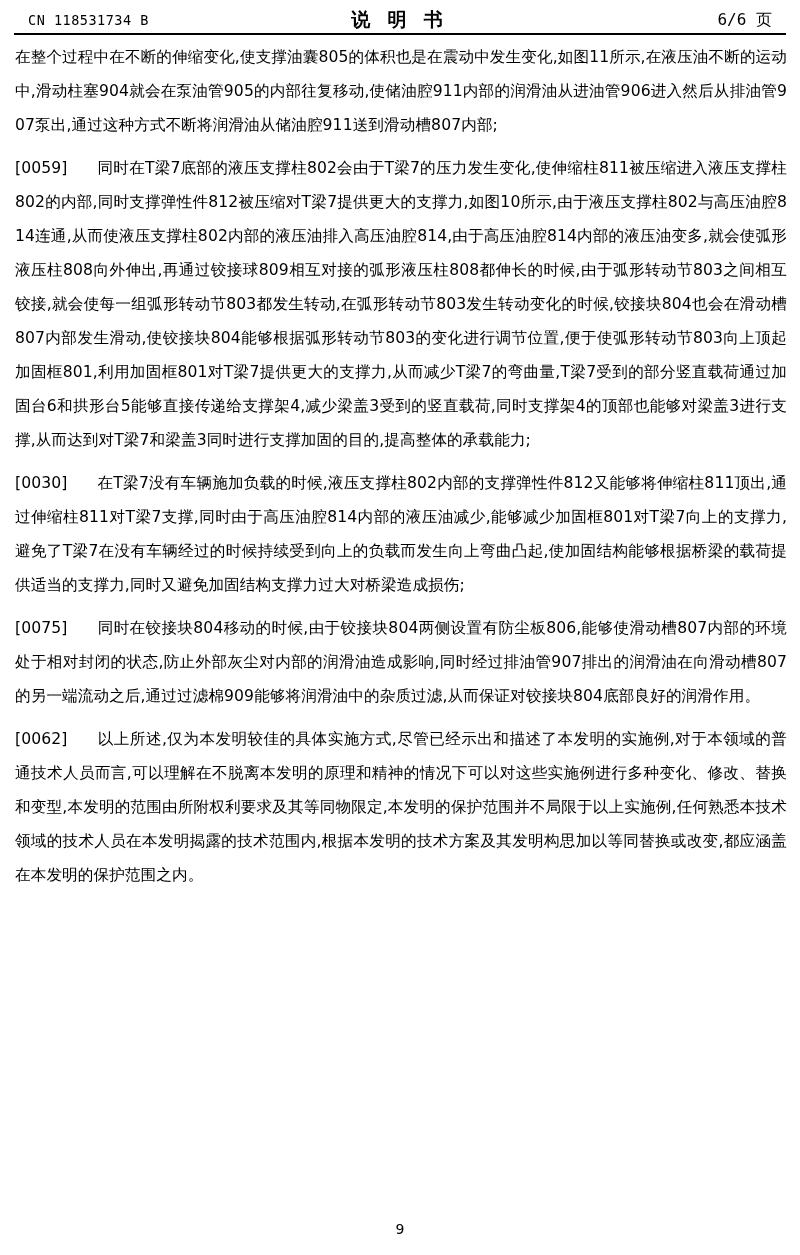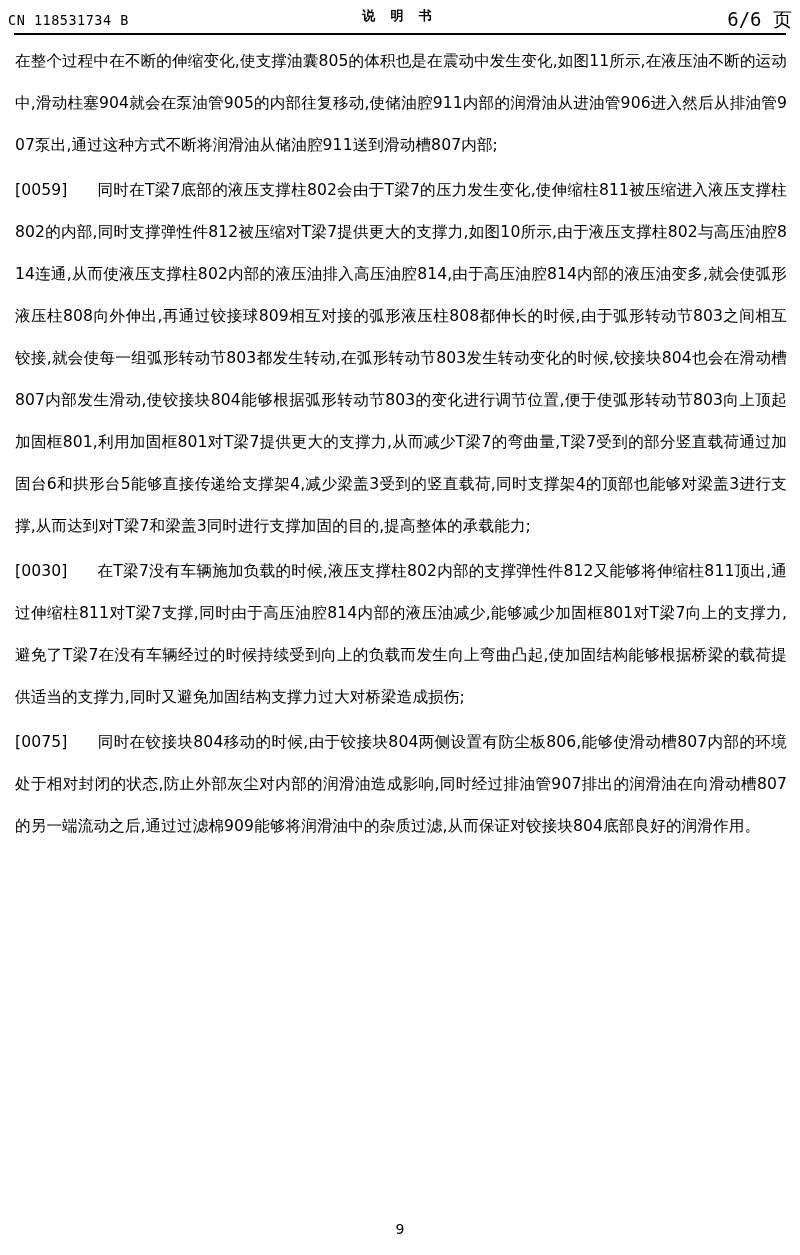--- a/index.html
+++ b/index.html
@@ -24,43 +24,43 @@
   }
   .header {
     position: absolute;
     top: 6px;
     left: 0;
     width: 800px;
     height: 28px;
     display: flex;
     align-items: center;
     justify-content: space-between;
-    padding: 0 8px;
+    padding: 0 28px;
     box-sizing: border-box;
   }
   .header-left {
     font-family: "DejaVu Sans Mono", monospace;
     font-size: 13.5px;
     letter-spacing: 0.5px;
     white-space: nowrap;
   }
   .header-center {
-    font-family: Liberation Serif, serif;
-    font-size: 13px;
+    font-family: Liberation Sans, sans-serif;
+    font-size: 19px;
     font-weight: bold;
     letter-spacing: 6px;
     white-space: nowrap;
     position: absolute;
     left: 50%;
     transform: translateX(-50%);
     top: 1px;
   }
   .header-right {
     font-family: "DejaVu Sans Mono", monospace;
-    font-size: 19px;
+    font-size: 16px;
     white-space: nowrap;
   }
   .rule {
     position: absolute;
     top: 33px;
     left: 14px;
     width: 772px;
     height: 2px;
     background: #000;
   }
@@ -68,28 +68,28 @@
     position: absolute;
     top: 40px;
     left: 15px;
     width: 772px;
     height: 1150px;
   }
   p.para {
     margin: 0 0 0.5px 0;
     font-family: "DejaVu Sans", sans-serif;
     font-size: 15.6px;
-    line-height: 42px;
+    line-height: 34px;
     text-align: justify;
     text-justify: inter-character;
     letter-spacing: 0.1px;
     word-break: break-all;
   }
   p.para.gap {
-    margin-top: 3px;
+    margin-top: 9px;
   }
   .tagnum {
     display: inline-block;
     font-family: "DejaVu Sans", sans-serif;
   }
   .indent-space {
     display: inline-block;
     width: 30px;
   }
   .footer {
@@ -118,20 +118,21 @@
   <div class="body-area">
 
     <p class="para"><span>在整个过程中在不断的伸缩变化,使支撑油囊805的体积也是在震动中发生变化,如图11所示,在液压油不断的运动中,滑动柱塞904就会在泵油管905的内部往复移动,使储油腔911内部的润滑油从进油管906进入然后从排油管907泵出,通过这种方式不断将润滑油从储油腔911送到滑动槽807内部;</span></p>
 
     <p class="para gap"><span class="tagnum">[0059]</span><span class="indent-space"></span><span>同时在T梁7底部的液压支撑柱802会由于T梁7的压力发生变化,使伸缩柱811被压缩进入液压支撑柱802的内部,同时支撑弹性件812被压缩对T梁7提供更大的支撑力,如图10所示,由于液压支撑柱802与高压油腔814连通,从而使液压支撑柱802内部的液压油排入高压油腔814,由于高压油腔814内部的液压油变多,就会使弧形液压柱808向外伸出,再通过铰接球809相互对接的弧形液压柱808都伸长的时候,由于弧形转动节803之间相互铰接,就会使每一组弧形转动节803都发生转动,在弧形转动节803发生转动变化的时候,铰接块804也会在滑动槽807内部发生滑动,使铰接块804能够根据弧形转动节803的变化进行调节位置,便于使弧形转动节803向上顶起加固框801,利用加固框801对T梁7提供更大的支撑力,从而减少T梁7的弯曲量,T梁7受到的部分竖直载荷通过加固台6和拱形台5能够直接传递给支撑架4,减少梁盖3受到的竖直载荷,同时支撑架4的顶部也能够对梁盖3进行支撑,从而达到对T梁7和梁盖3同时进行支撑加固的目的,提高整体的承载能力;</span></p>
 
     <p class="para gap"><span class="tagnum">[0030]</span><span class="indent-space"></span><span>在T梁7没有车辆施加负载的时候,液压支撑柱802内部的支撑弹性件812又能够将伸缩柱811顶出,通过伸缩柱811对T梁7支撑,同时由于高压油腔814内部的液压油减少,能够减少加固框801对T梁7向上的支撑力,避免了T梁7在没有车辆经过的时候持续受到向上的负载而发生向上弯曲凸起,使加固结构能够根据桥梁的载荷提供适当的支撑力,同时又避免加固结构支撑力过大对桥梁造成损伤;</span></p>
 
     <p class="para gap"><span class="tagnum">[0075]</span><span class="indent-space"></span><span>同时在铰接块804移动的时候,由于铰接块804两侧设置有防尘板806,能够使滑动槽807内部的环境处于相对封闭的状态,防止外部灰尘对内部的润滑油造成影响,同时经过排油管907排出的润滑油在向滑动槽807的另一端流动之后,通过过滤棉909能够将润滑油中的杂质过滤,从而保证对铰接块804底部良好的润滑作用。</span></p>
 
+    <p class="para gap"><span class="tagnum">[0062]</span><span class="indent-space"></span><span>以上所述,仅为本发明较佳的具体实施方式,尽管已经示出和描述了本发明的实施例,对于本领域的普通技术人员而言,可以理解在不脱离本发明的原理和精神的情况下可以对这些实施例进行多种变化、修改、替换和变型,本发明的范围由所附权利要求及其等同物限定,本发明的保护范围并不局限于以上实施例,任何熟悉本技术领域的技术人员在本发明揭露的技术范围内,根据本发明的技术方案及其发明构思加以等同替换或改变,都应涵盖在本发明的保护范围之内。</span></p>
 
   </div>
 
   <div class="footer">
     <span>9</span>
   </div>
 
 </div>
 
 </body></html>

